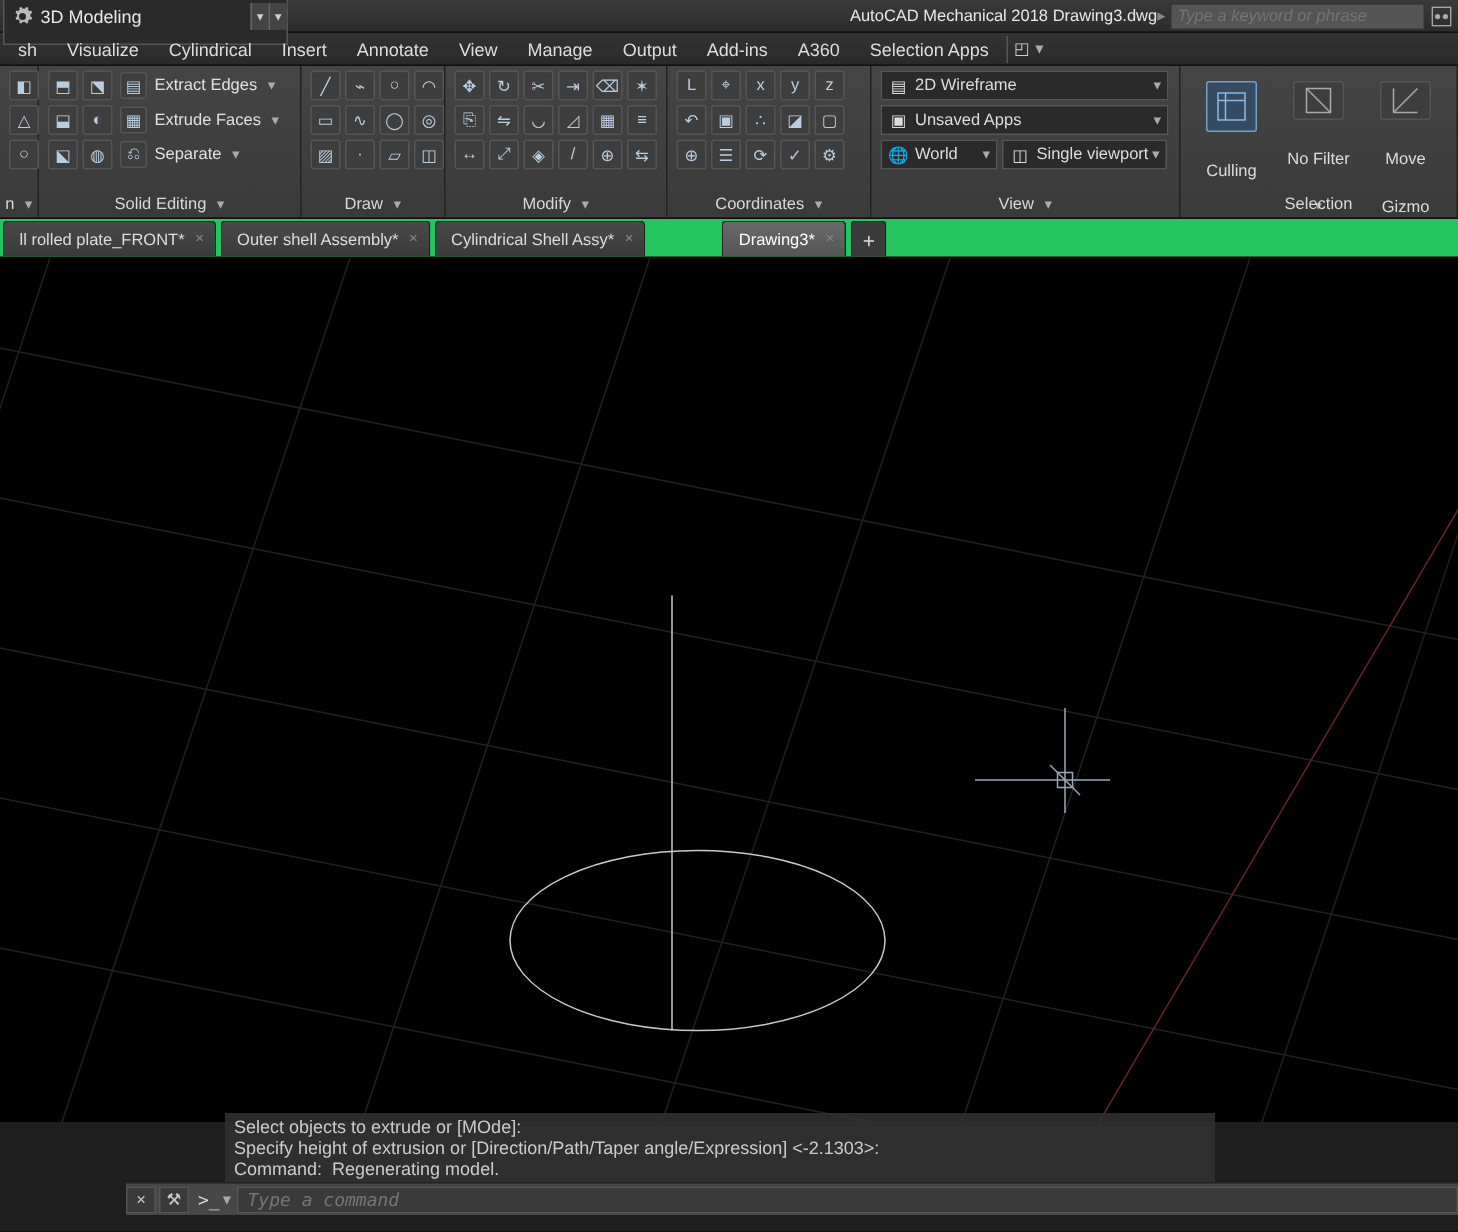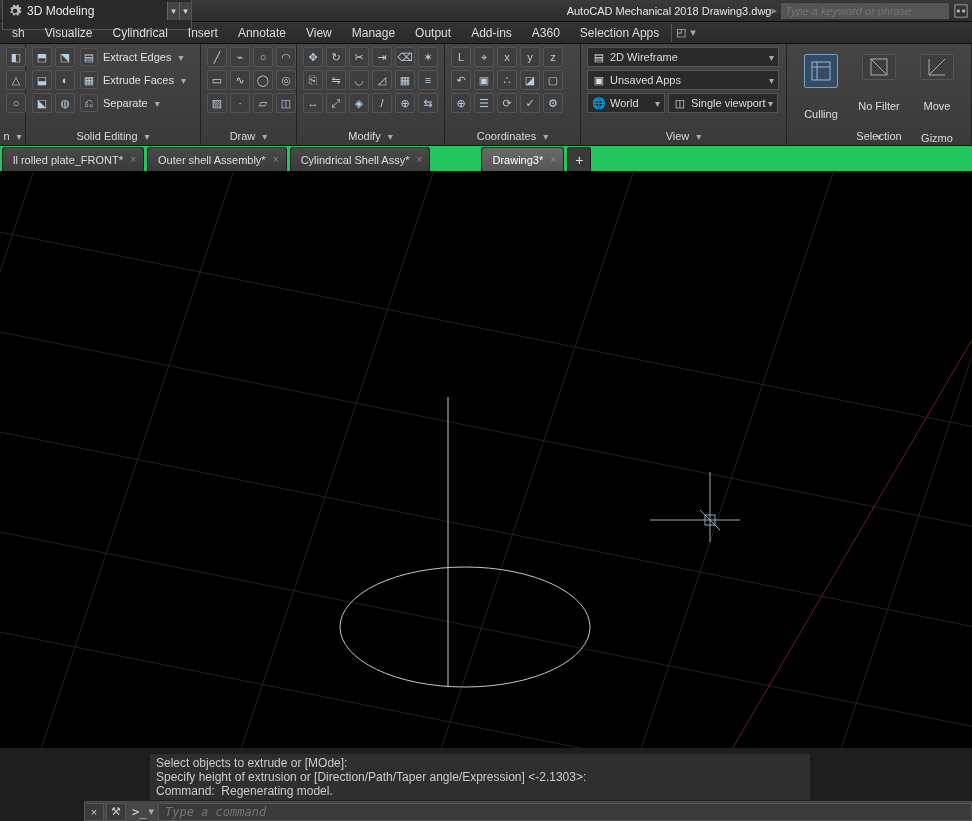--- a/index.html
+++ b/index.html
@@ -58,21 +58,21 @@
 .viewport { position: absolute; top:172px; left:0; right:0; bottom:73px; background:#000; overflow:hidden;}
 .viewport svg { width:100%; height:100%; }
 .grid-line { stroke:#222; stroke-width:1; }
 .xline { stroke:#6a2222; stroke-width:1; }
 .ellipse { stroke:#c8c8c8; stroke-width:1; fill:none; }
 .vline { stroke:#c8c8c8; stroke-width:1; }
 .cursor-line { stroke:#9ab; stroke-width:1; }
 .cursor-box { stroke:#9ab; stroke-width:1; fill:none; }
 
 
-.cmd-area { position: absolute; bottom: 8px; left: 0; right: 0; height: 59px;}
+.cmd-area { position: absolute; bottom: 20px; left: 0; right: 0; height: 59px;}
 .cmd-history { background: rgba(50,50,50,0.85); color: #ccc; font-family: "Consolas", monospace; font-size: 12px; padding: 2px 6px; margin-left: 150px; width: 660px;}
 .cmd-history div { white-space: pre; }
 .cmd-bar { height: 22px; background: #474747; border-top: 1px solid #222; display: flex; align-items: center; margin-left: 84px;}
 .cmd-bar .cb-ico { width: 20px; height: 18px; display: flex; align-items: center; justify-content: center; background:#3a3a3a; border:1px solid #555; margin-right:2px; color:#ccc; font-size:11px;}
 .cmd-input { flex: 1; height: 18px; background: #3a3a3a; border: 1px solid #555; color: #999; font-style: italic; font-family: "Consolas", monospace; font-size: 12px; padding: 0 6px; margin-left: 4px;}
 .cmd-prompt { font-family:"Consolas",monospace; font-size:12px; color:#ddd; margin-left:4px;}
 </style>
 </head>
 <body>
 

